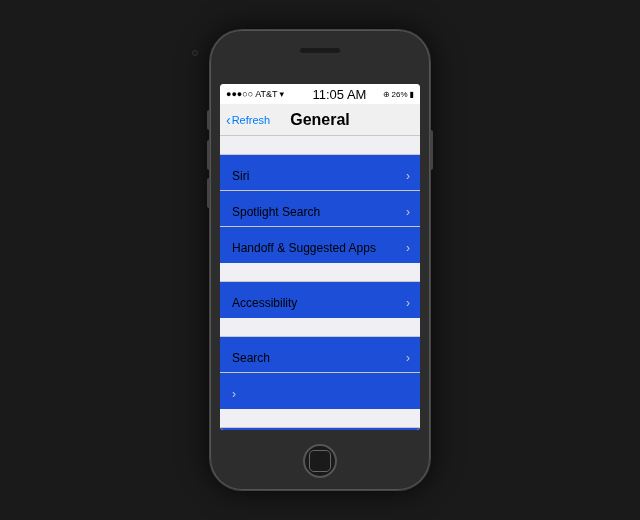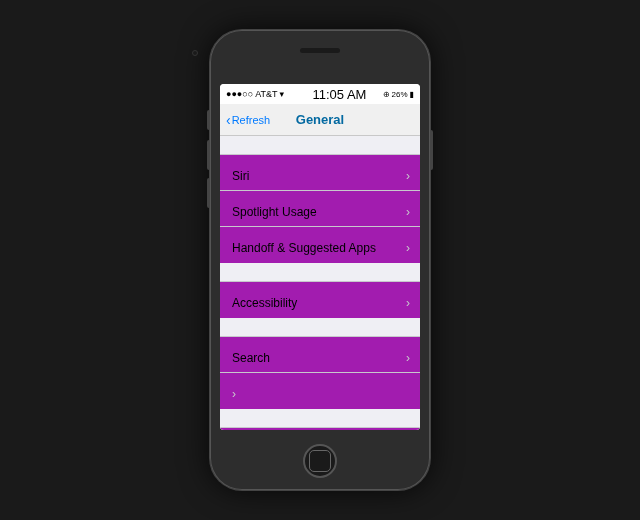--- a/index.html
+++ b/index.html
@@ -151,43 +151,43 @@
       align-items: center;
       color: #007aff;
       font-size: 11px;
     }
     .nav-chevron-left {
       font-size: 14px;
       margin-right: 1px;
       color: #007aff;
     }
     .nav-title {
-      font-size: 13px;
+      font-size: 16px;
       font-weight: 600;
-      color: #0369a1;
+      color: #000000;
     }
 
     
     .settings-list {
       background: #efeff4;
       flex: 1;
       overflow: hidden;
     }
 
     .section {
       margin-bottom: 0;
     }
 
     .section-gap {
       height: 18px;
       background: #efeff4;
     }
 
     .cell {
-      background: #a21caf;
+      background: #1d4ed8;
       border-bottom: 1px solid #c8c7cc;
       height: 36px;
       display: flex;
       align-items: center;
       justify-content: space-between;
       padding: 6px 10px 0 12px;
       cursor: pointer;
     }
     .cell:last-child {
       border-bottom: none;
@@ -251,21 +251,21 @@
       <div class="section-gap"></div>
 
       <div class="section section-top-border">
         <div class="cell">
           <span class="cell-label">Siri</span>
           <div class="cell-right">
             <span class="chevron">›</span>
           </div>
         </div>
         <div class="cell">
-          <span class="cell-label">Spotlight Usage</span>
+          <span class="cell-label">Spotlight Search</span>
           <div class="cell-right">
             <span class="chevron">›</span>
           </div>
         </div>
         <div class="cell">
           <span class="cell-label">Handoff &amp; Suggested Apps</span>
           <div class="cell-right">
             <span class="chevron">›</span>
           </div>
         </div>

